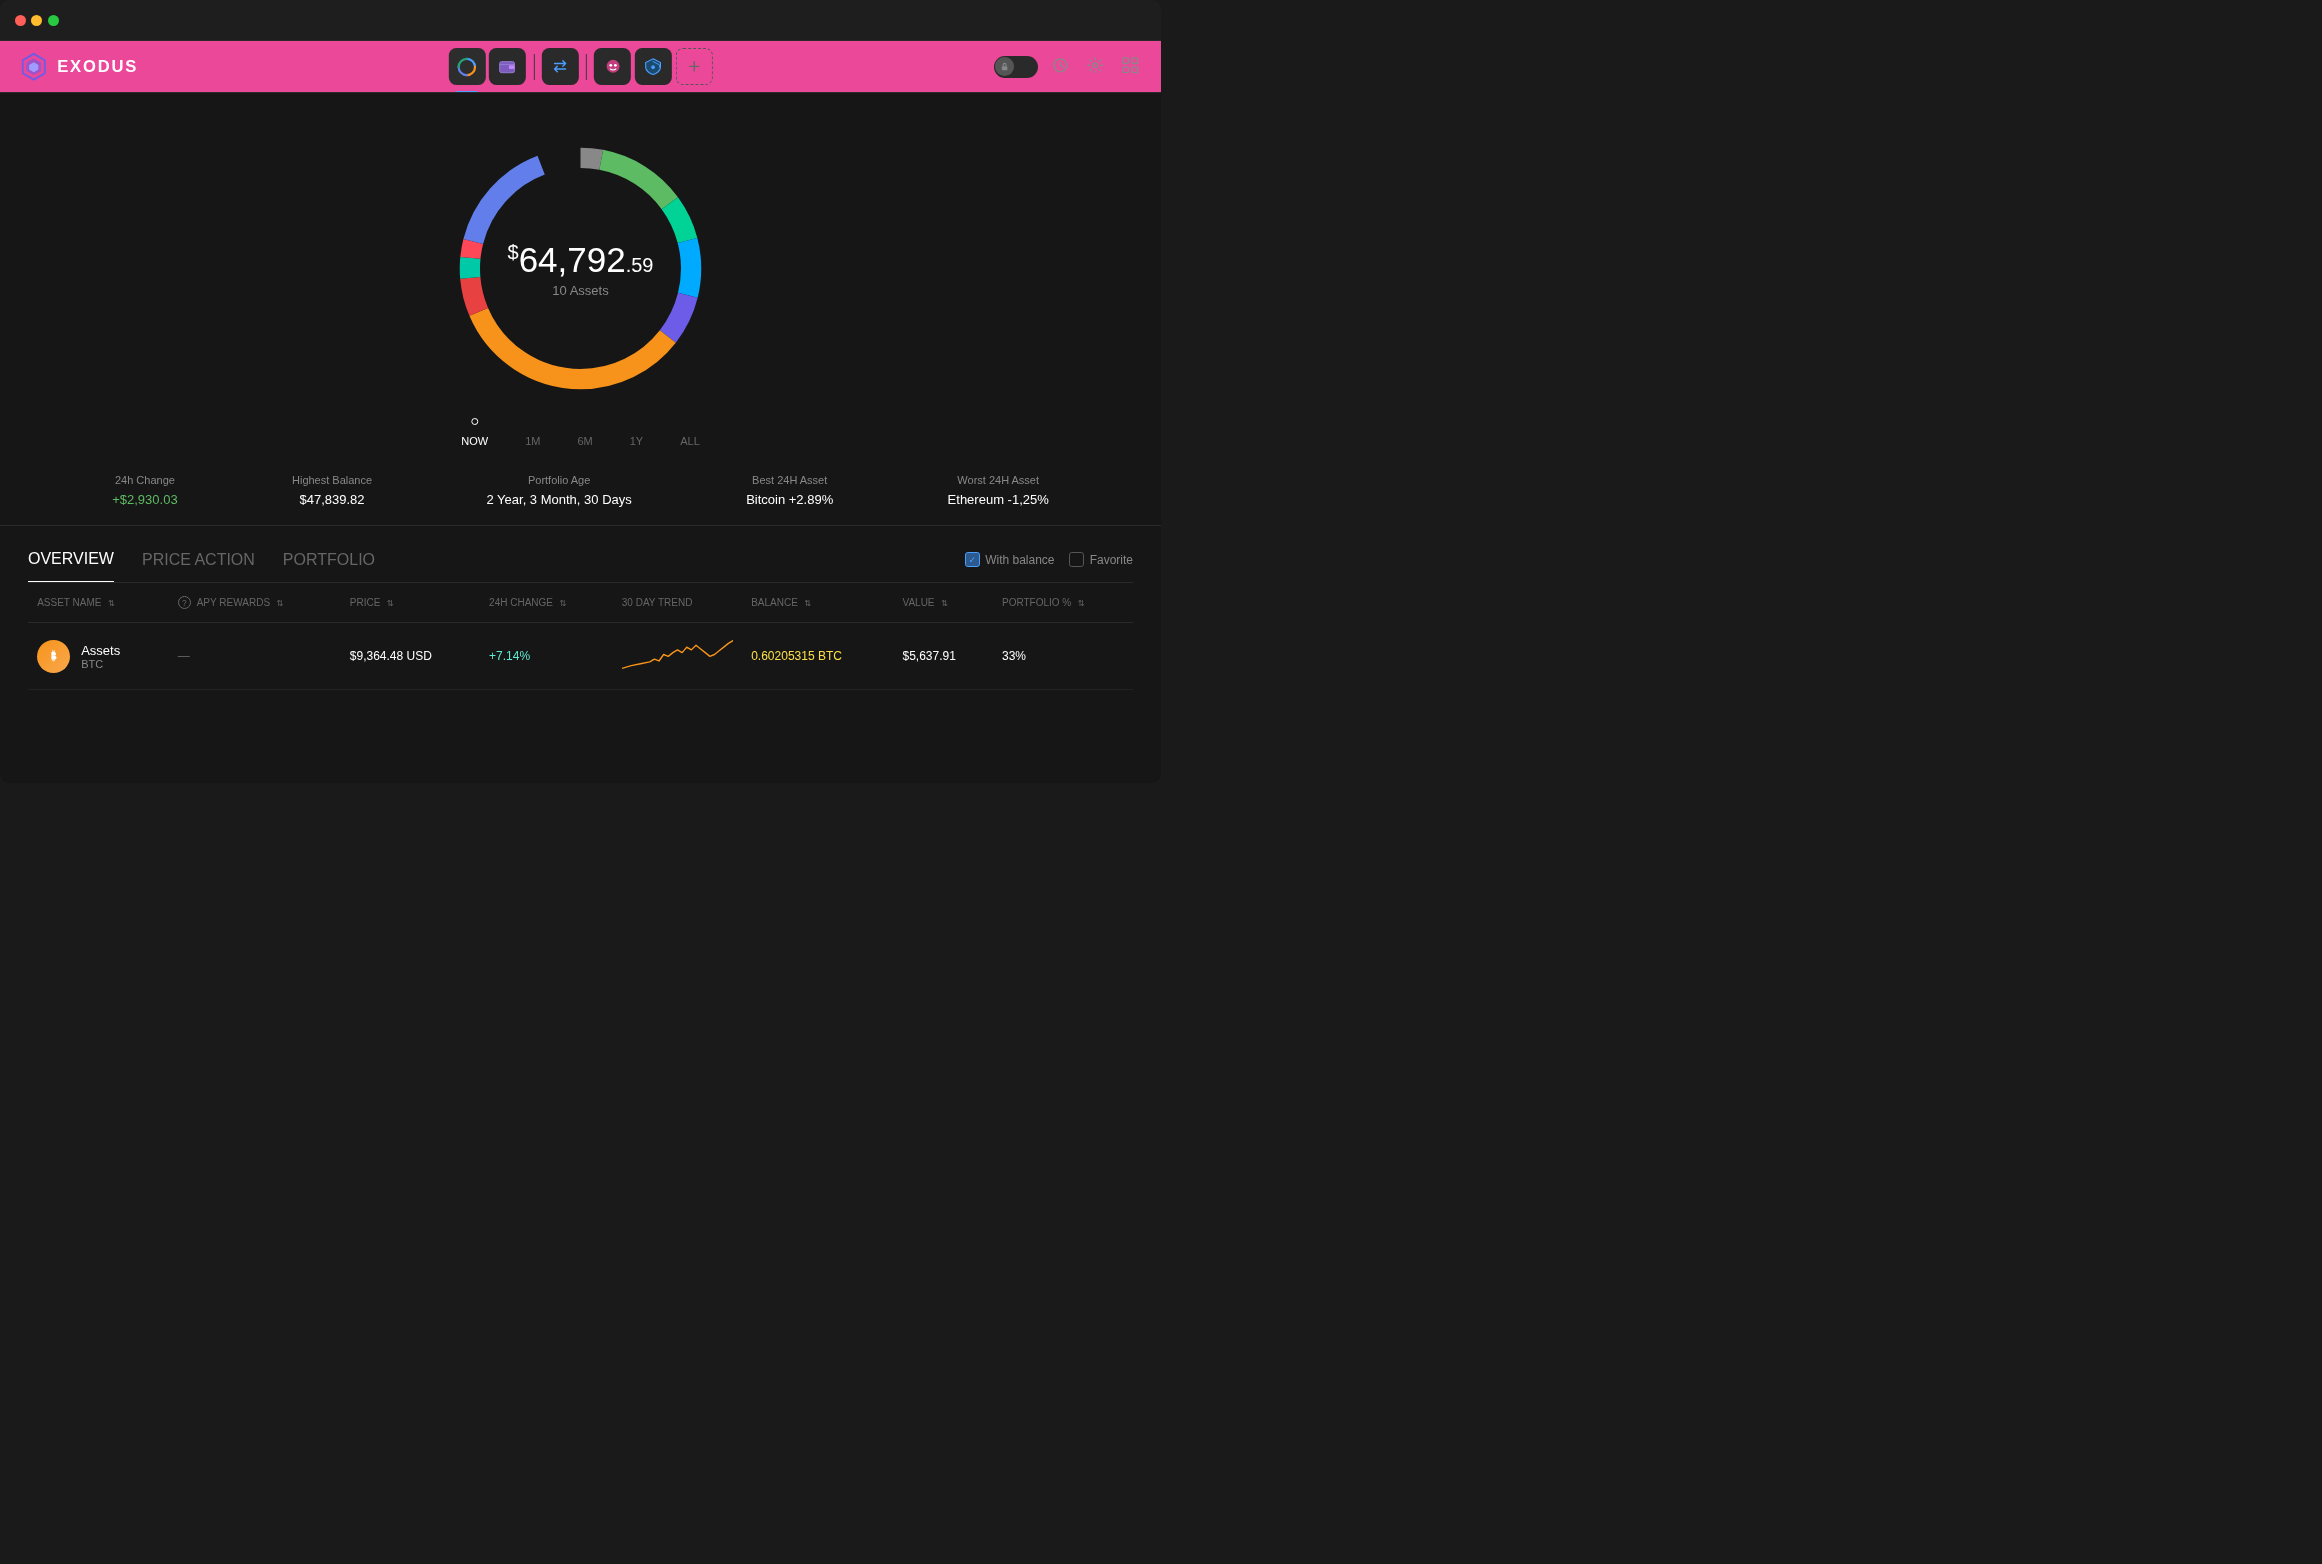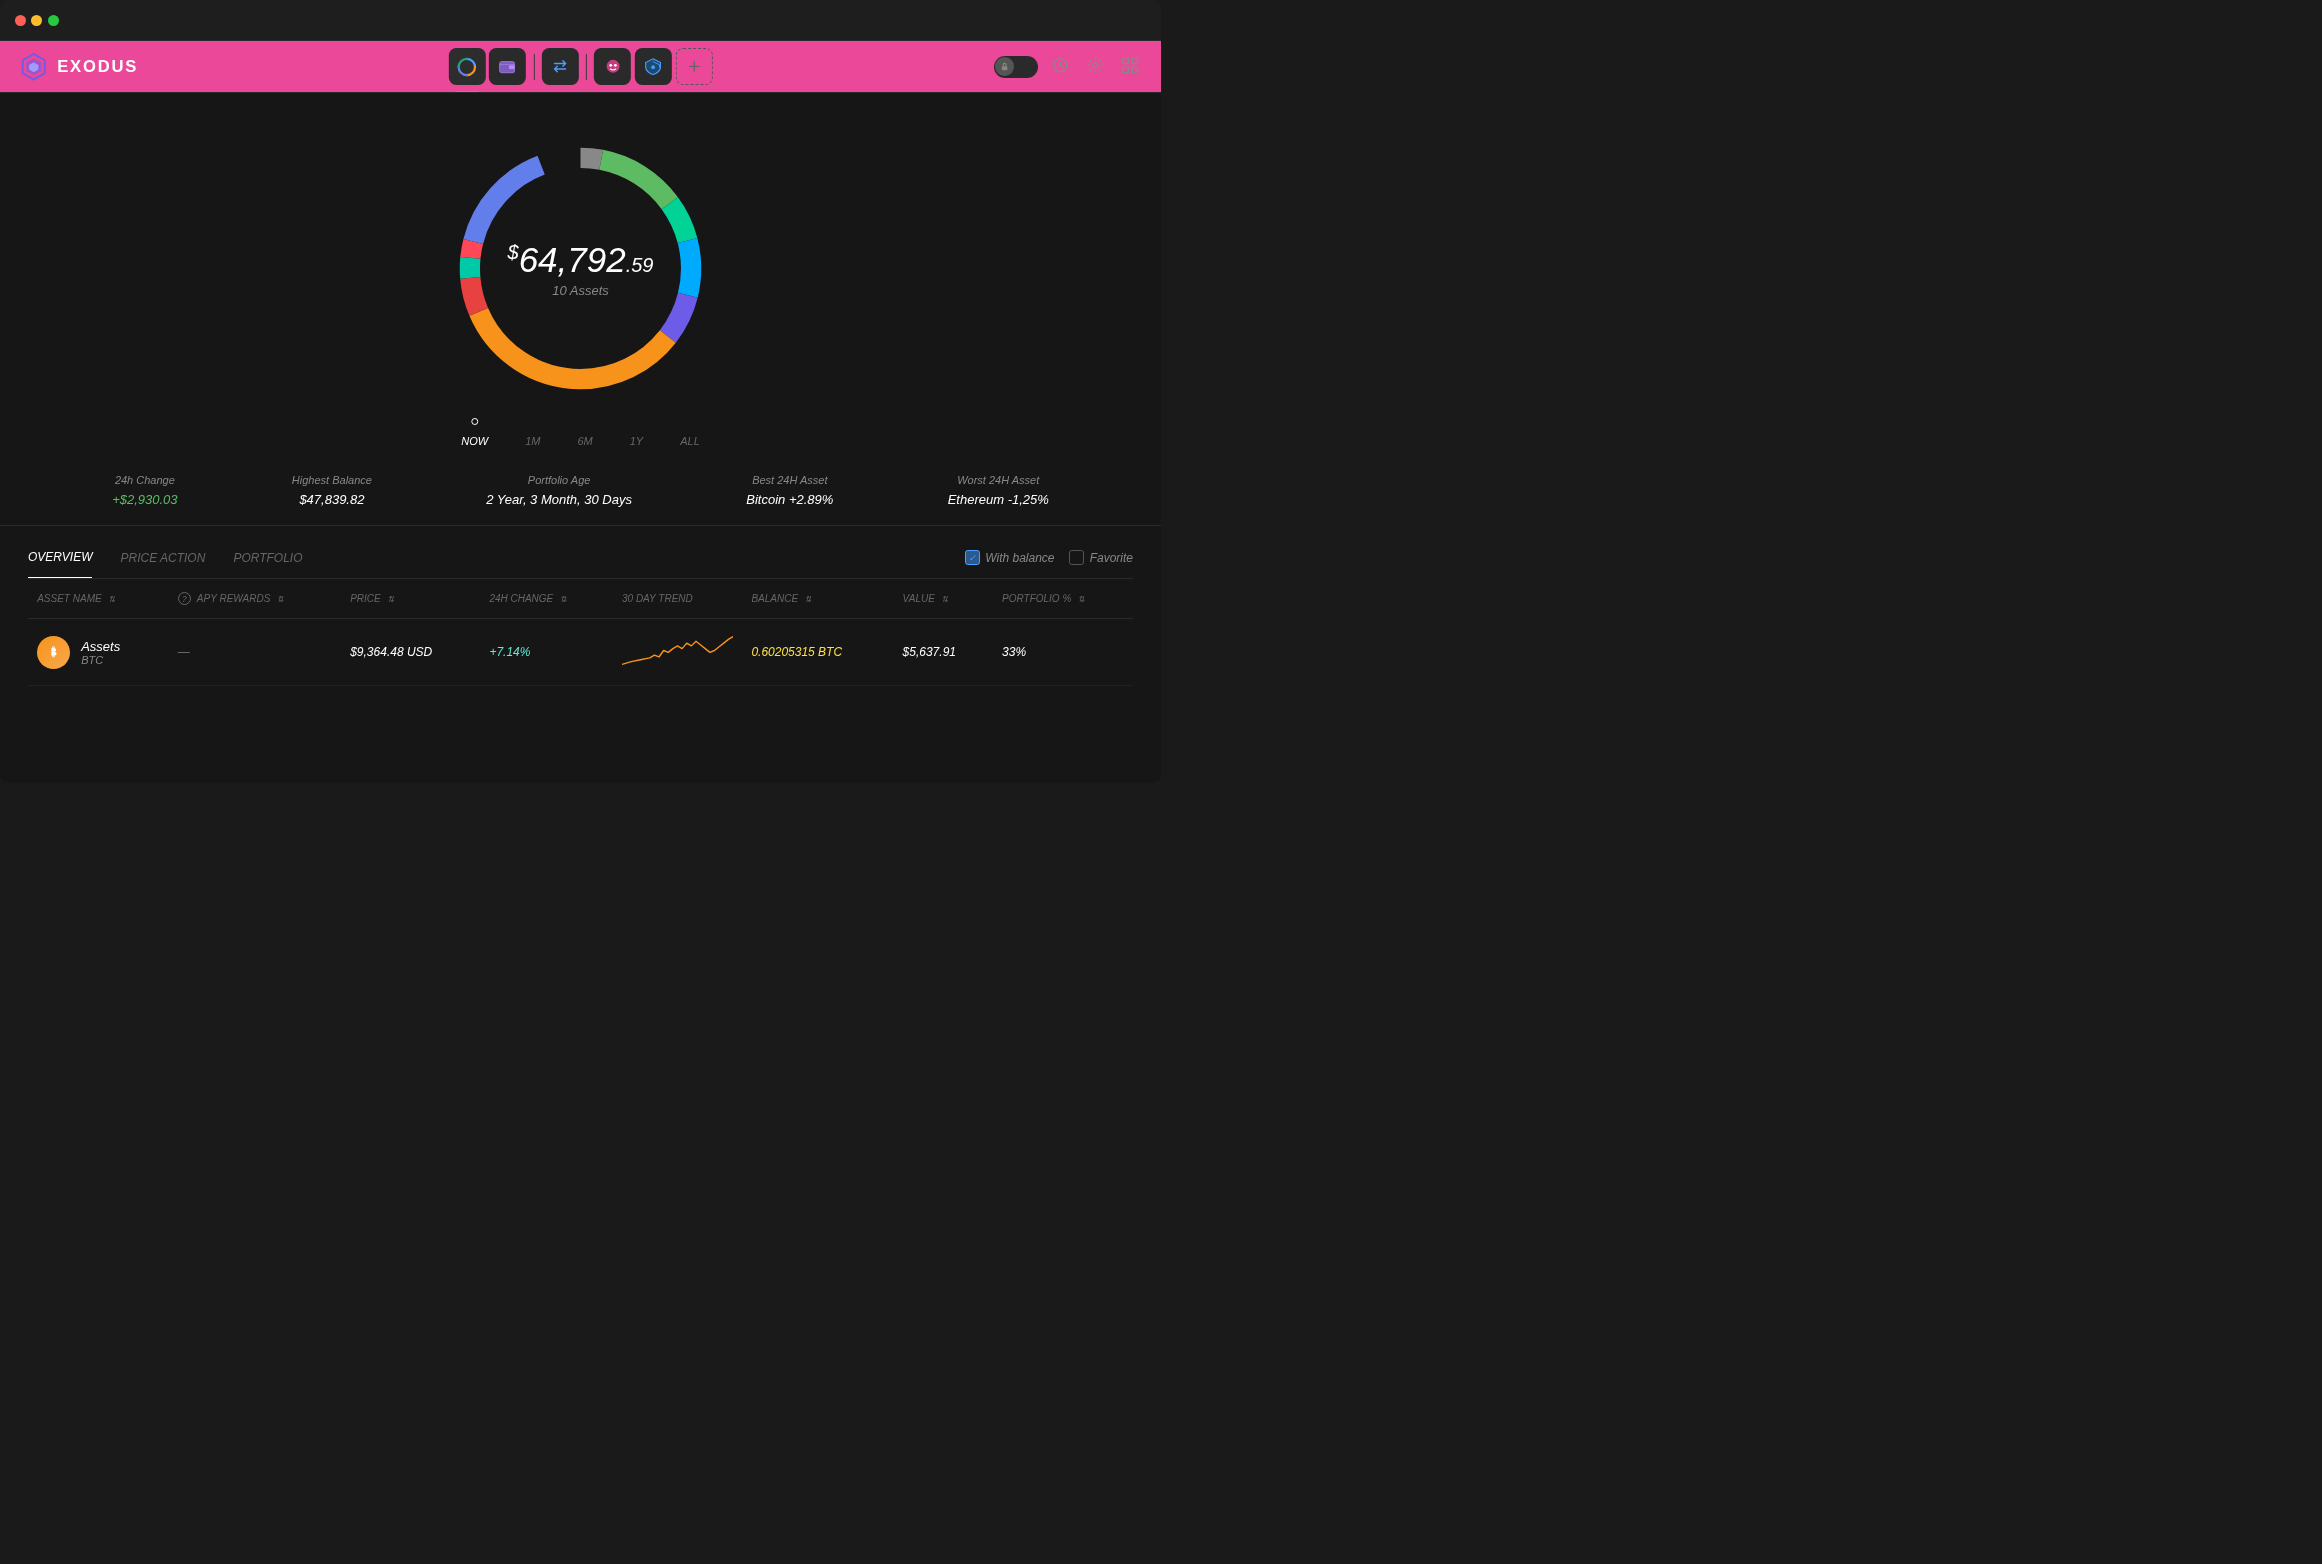--- a/index.html
+++ b/index.html
@@ -131,21 +131,20 @@
       align-items: center;
       justify-content: center;
     }
 
     
     .content {
       background: #161616;
       height: calc(783px - 92px);
       overflow-y: auto;
       overflow-x: hidden;
-      font-style: italic;
     }
 
     
     .portfolio-section {
       display: flex;
       flex-direction: column;
       align-items: center;
       padding: 28px 0 9.2px;
     }
 
@@ -243,21 +242,21 @@
       padding: 0 28px;
     }
     .table-tabs {
       display: flex;
       align-items: center;
       padding: 14.8px 0 0;
       border-bottom: 0.9px solid #2a2a2a;
       gap: 28px;
     }
     .table-tab {
-      font-size: 12px;
+      font-size: 16px;
       color: #666;
       cursor: pointer;
       padding-bottom: 13px;
       font-weight: 500;
     }
     .table-tab.active {
       color: #fff;
       border-bottom: 1.8px solid #fff;
     }
     .table-filter-right {

